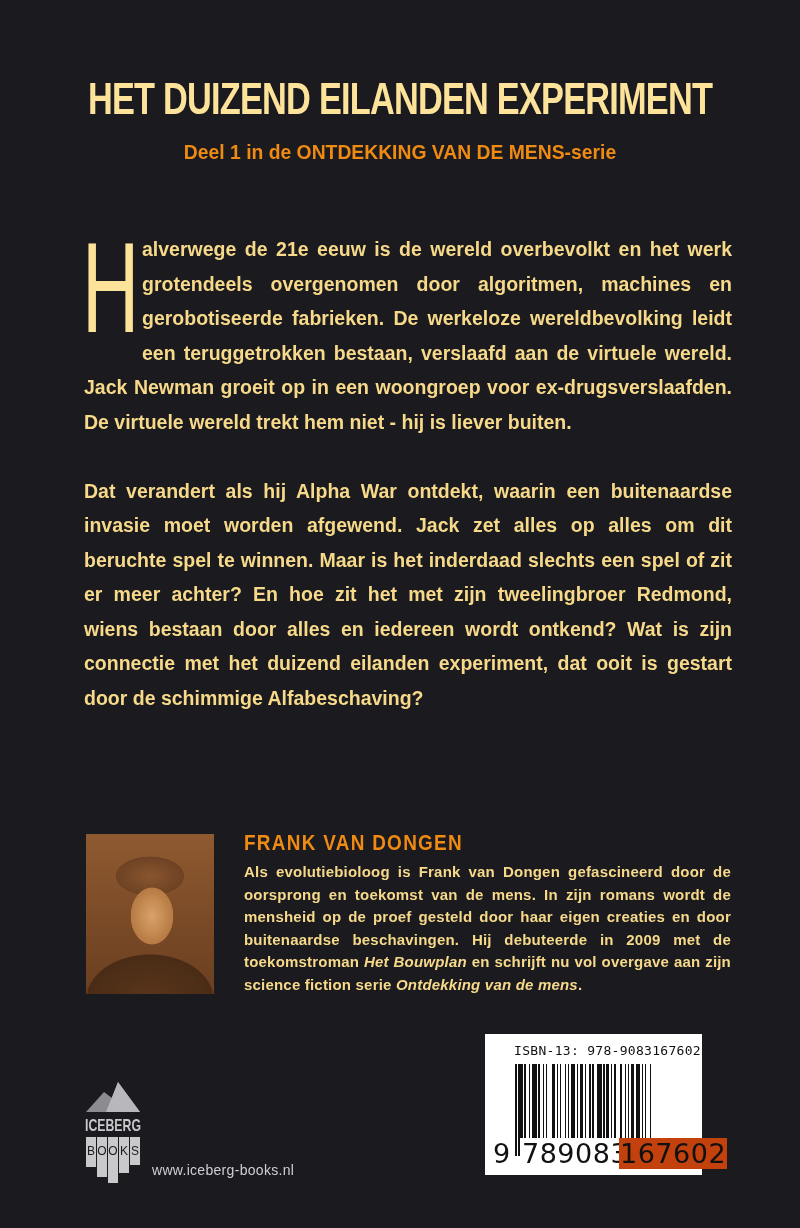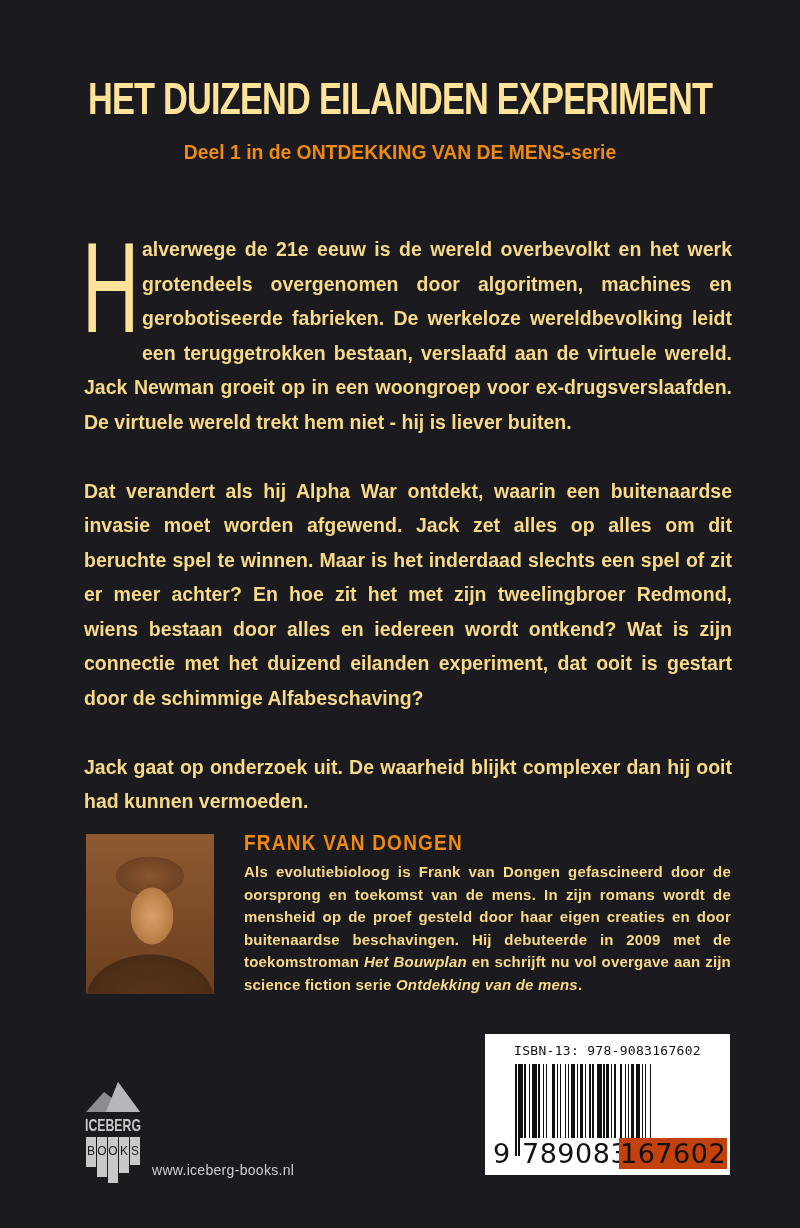--- a/index.html
+++ b/index.html
@@ -45,21 +45,21 @@
     font-weight:bold; font-size:22px; letter-spacing:1.5px; color:#ef8a13;
     transform:scaleX(0.86); transform-origin:left; white-space:nowrap;
   }
   .author-bio {
     position:absolute; left:244px; top:861px; width:487px;
     font-weight:bold; font-size:15px; line-height:22.5px; color:#f7d98a;
     text-align:justify; letter-spacing:0.2px;
   }
   .author-bio i { }
   .barcode-box {
-    position:absolute; left:485px; top:1034px; width:245px; height:141px;
+    position:absolute; left:485px; top:1034px; width:217px; height:141px;
     background:#ffffff;
   }
   .isbn-label {
     position:absolute; left:0; top:9px; width:245px; text-align:center;
     font-family:"DejaVu Sans Mono", monospace; font-size:13px; color:#111; letter-spacing:0.3px;
   }
   .bars { position:absolute; left:30px; top:30px; width:196px; height:92px; display:flex; }
   .bars span { display:block; height:100%; background:#111; }
   .bars span.gap { background:transparent; }
   .bars span.long { height:100%; }
@@ -82,21 +82,20 @@
 <body>
 
 <div class="title">HET DUIZEND EILANDEN EXPERIMENT</div>
 <div class="subtitle">Deel 1 in de ONTDEKKING VAN DE MENS-serie</div>
 
 <div class="blurb">
   <p>
     <span class="dropcap">H</span><span>alverwege de 21e eeuw is de wereld overbevolkt en het werk grotendeels overgenomen door algoritmen, machines en gerobotiseerde fabrieken. De werkeloze wereldbevolking leidt een teruggetrokken bestaan, verslaafd aan de virtuele wereld. Jack Newman groeit op in een woongroep voor ex-drugsverslaafden. De virtuele wereld trekt hem niet - hij is liever buiten.</span>
   </p>
   <p>Dat verandert als hij Alpha War ontdekt, waarin een buitenaardse invasie moet worden afgewend. Jack zet alles op alles om dit beruchte spel te winnen. Maar is het inderdaad slechts een spel of zit er meer achter? En hoe zit het met zijn tweelingbroer Redmond, wiens bestaan door alles en iedereen wordt ontkend? Wat is zijn connectie met het duizend eilanden experiment, dat ooit is gestart door de schimmige Alfabeschaving?</p>
-  <p>Jack gaat op onderzoek uit. De waarheid blijkt complexer dan hij ooit had kunnen vermoeden.</p>
 </div>
 
 <div class="photo">
   <div class="shoulders"></div>
 </div>
 
 <div class="author-name">FRANK VAN DONGEN</div>
 <div class="author-bio"><span>Als evolutiebioloog is Frank van Dongen gefascineerd door de oorsprong en toekomst van de mens. In zijn romans wordt de mensheid op de proef gesteld door haar eigen creaties en door buitenaardse beschavingen. Hij debuteerde in 2009 met de toekomstroman </span><i>Het Bouwplan</i><span> en schrijft nu vol overgave aan zijn science fiction serie </span><i>Ontdekking van de mens</i><span>.</span></div>
 
 <div class="barcode-box">

